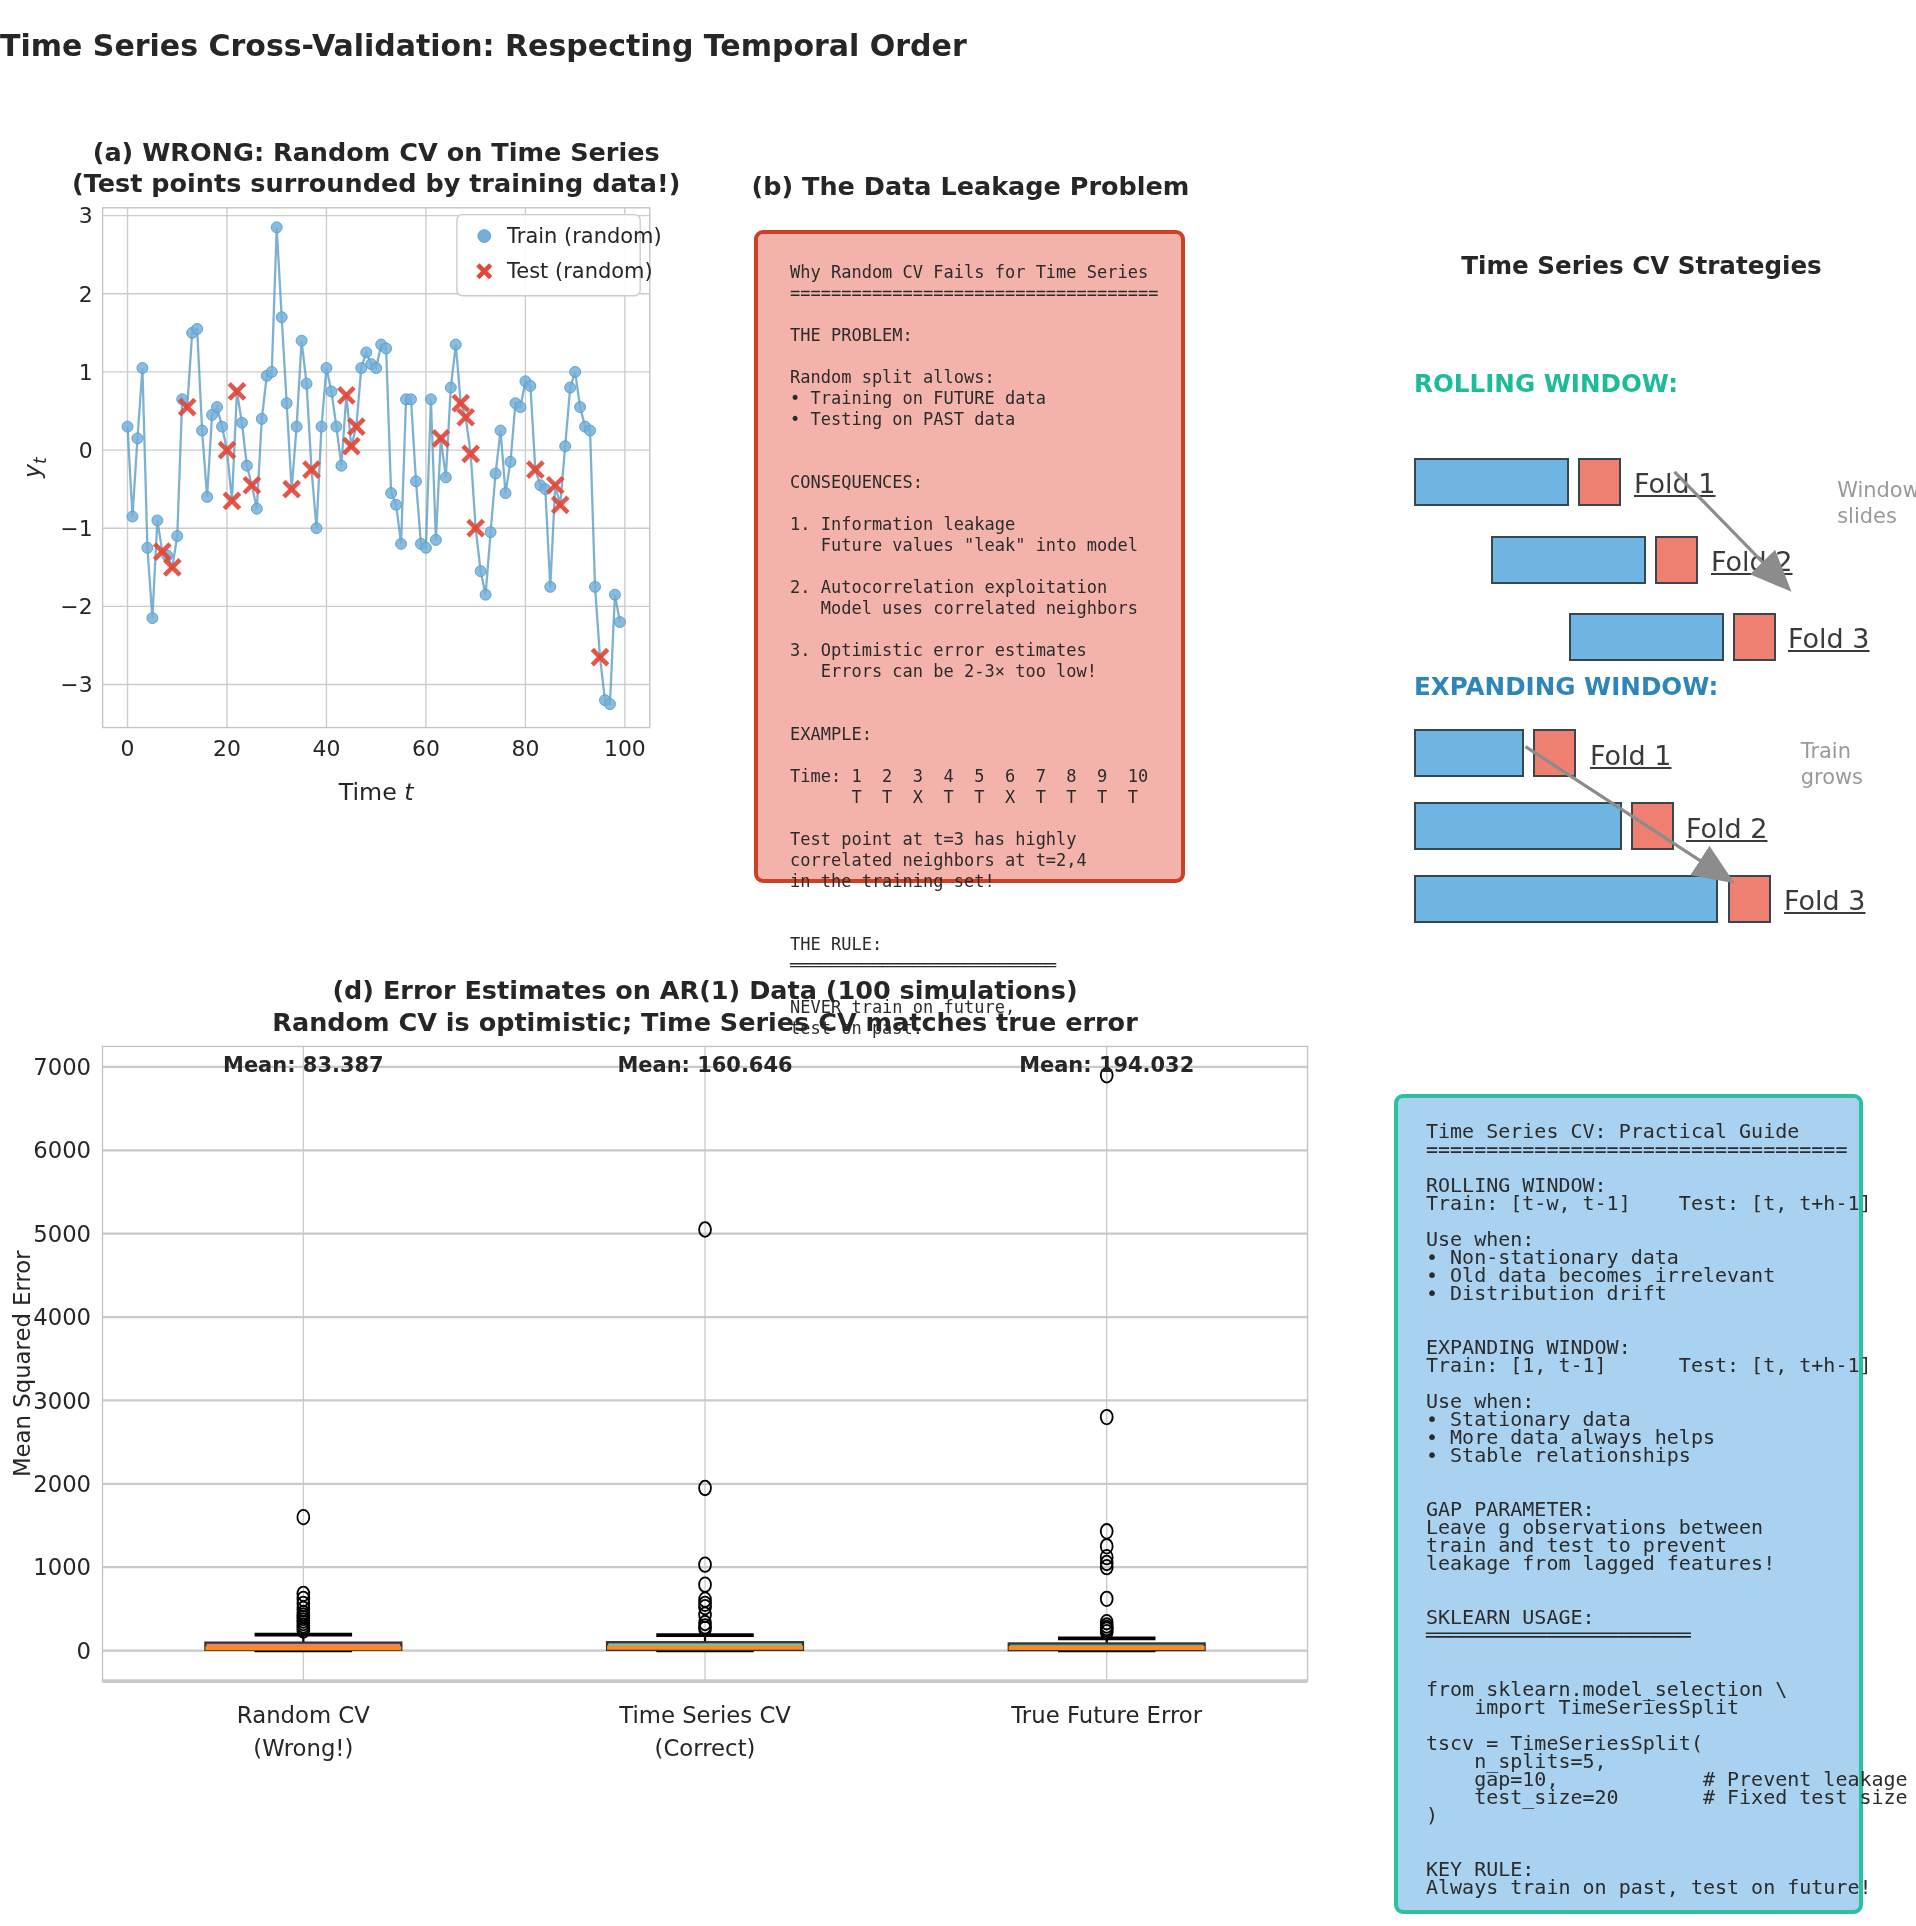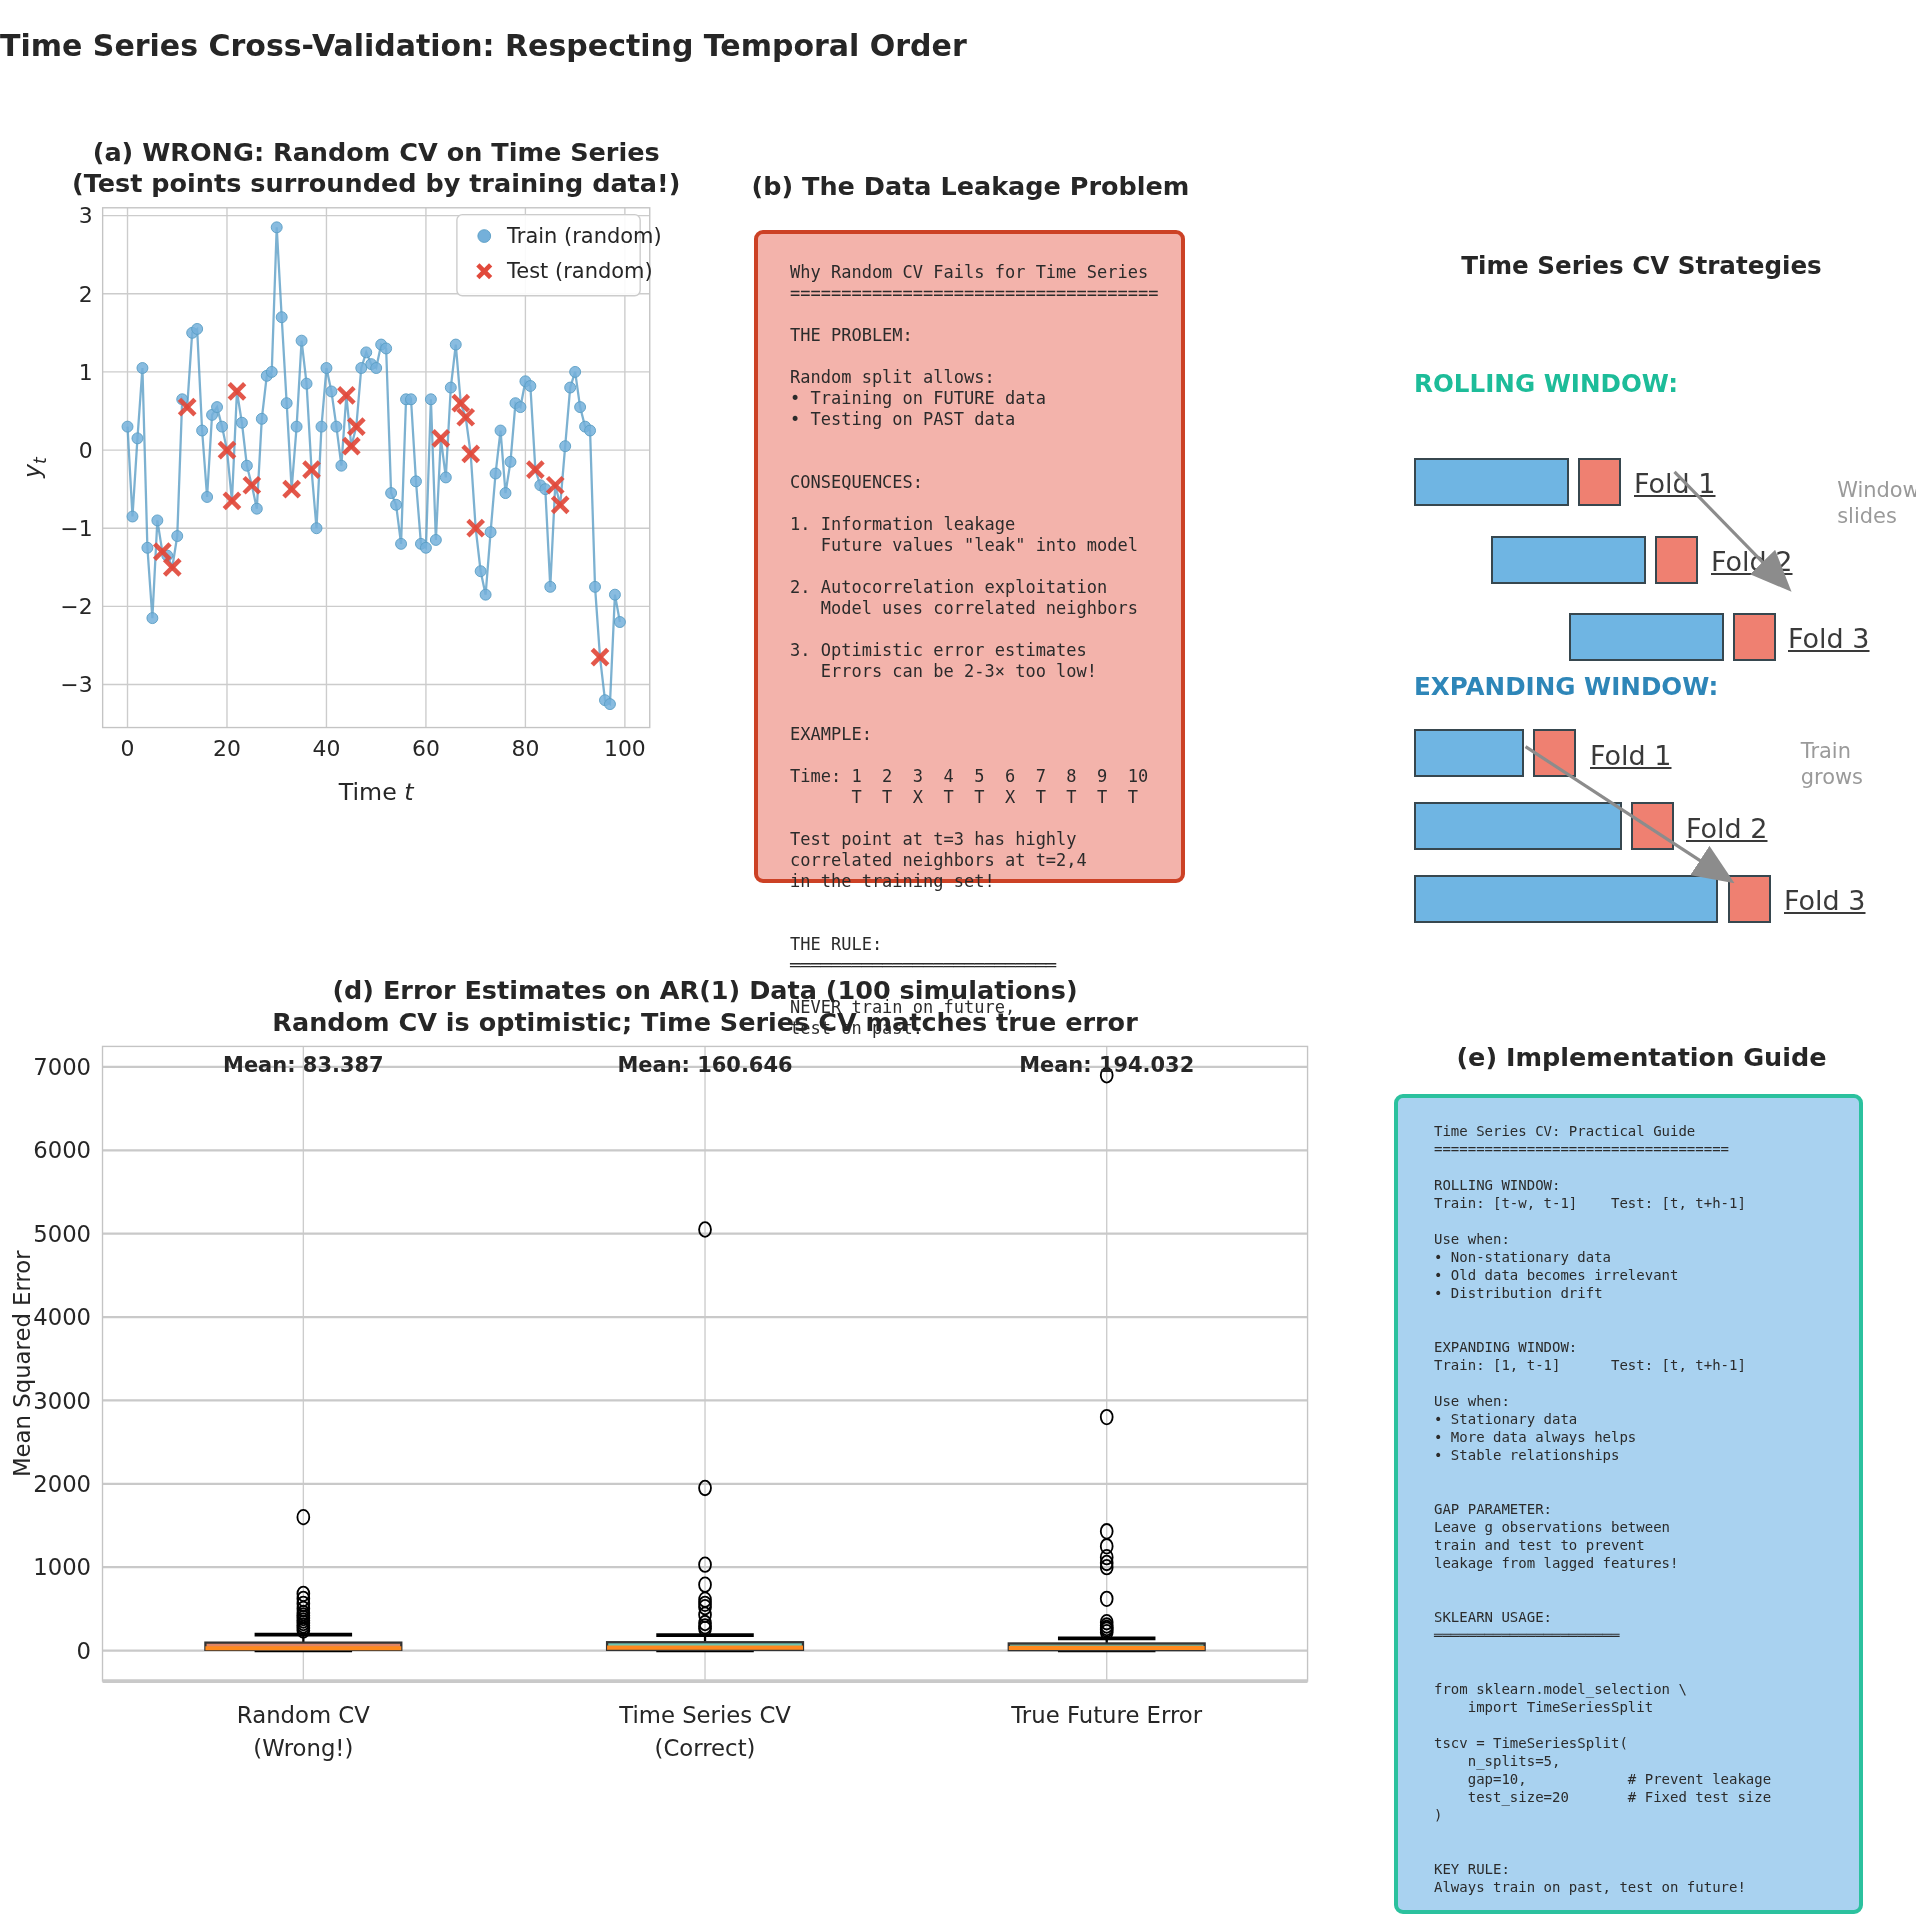--- a/index.html
+++ b/index.html
@@ -8,21 +8,21 @@
   .suptitle{position:absolute;left:0;top:28px;width:1916px;text-align:left;
             font-size:30px;font-weight:bold;color:#262626;}
   .panel{position:absolute;}
   .ptitle{position:absolute;text-align:center;font-weight:bold;font-size:25.5px;color:#262626;white-space:nowrap;}
   .mono-box{position:absolute;box-sizing:border-box;border-radius:9px;}
   .mono-box pre{margin:0;font-family:"DejaVu Sans Mono","Liberation Mono",monospace;
                 color:#2b2b2b;white-space:pre;}
   #box-b{border:4.1px solid #cc4125;background:#f3b3ab;}
   #box-b pre{font-size:17px;line-height:21px;padding:28px 32px;}
   #box-e{border:4.1px solid #2bc19e;background:#a9d2f0;}
-  #box-e pre{font-size:14px;line-height:18px;padding:24px 36px;}
+  #box-e pre{font-size:20px;line-height:18px;padding:24px 28px;}
   .cw-label{position:absolute;font-weight:bold;font-size:24.6px;white-space:nowrap;}
   .bar{position:absolute;box-sizing:border-box;border:2.3px solid #37474f;}
   .fold-label{position:absolute;font-size:27px;color:#3a3a3a;white-space:nowrap;text-decoration:underline;}
   svg text{font-family:"DejaVu Sans","Liberation Sans",sans-serif;}
 </style>
 </head>
 <body>
 
 <div class="canvas">
 
@@ -406,21 +406,20 @@
         <ellipse cx="2429.1666666666665" cy="1262.25" rx="13" ry="16" fill="none" stroke="#000" stroke-width="4"></ellipse>
         <ellipse cx="2429.1666666666665" cy="1229.31" rx="13" ry="16" fill="none" stroke="#000" stroke-width="4"></ellipse>
         <ellipse cx="2429.1666666666665" cy="978.6" rx="13" ry="16" fill="none" stroke="#000" stroke-width="4"></ellipse>
         <ellipse cx="2429.1666666666665" cy="228.29999999999995" rx="13" ry="16" fill="none" stroke="#000" stroke-width="4"></ellipse>
         <text x="2429.1666666666665" y="222" text-anchor="middle" font-size="46" font-weight="bold" fill="#262626">Mean: 194.032</text>
         <text x="2429.1666666666665" y="1650" text-anchor="middle" font-size="50" fill="#262626">True Future Error</text>
       </svg>
   </div>
 
   <div class="panel" style="left:1367px;top:1021px;width:549px;height:905px;">
-    <div class="ptitle" style="left:0;top:20.5px;width:549px;">(e) Implementation Guide</div>
     <div class="mono-box" id="box-e" style="left:27px;top:73px;width:469px;height:820px;">
       <pre>Time Series CV: Practical Guide
 ===================================
 
 ROLLING WINDOW:
 Train: [t-w, t-1]    Test: [t, t+h-1]
 
 Use when:
 • Non-stationary data
 • Old data becomes irrelevant

